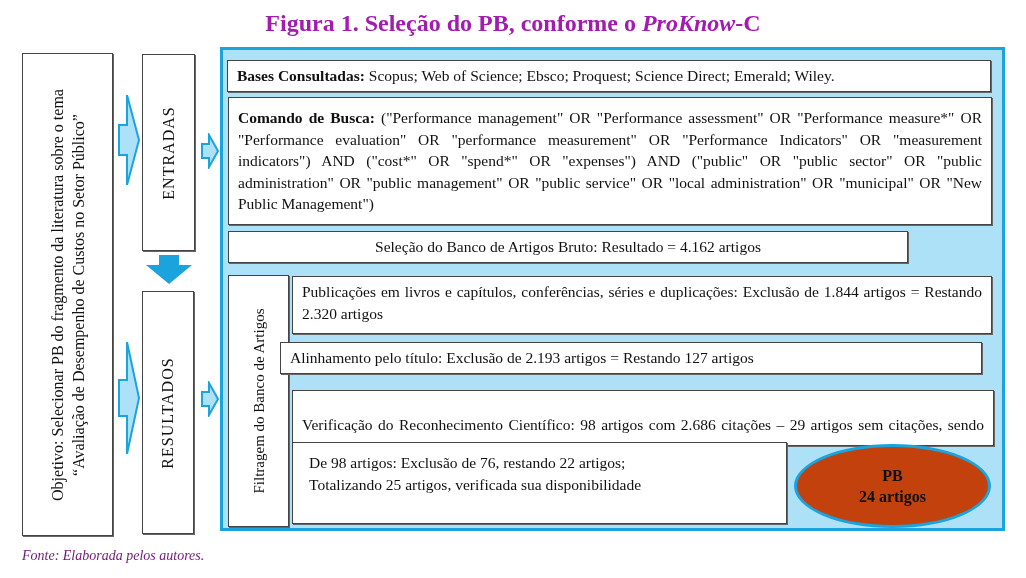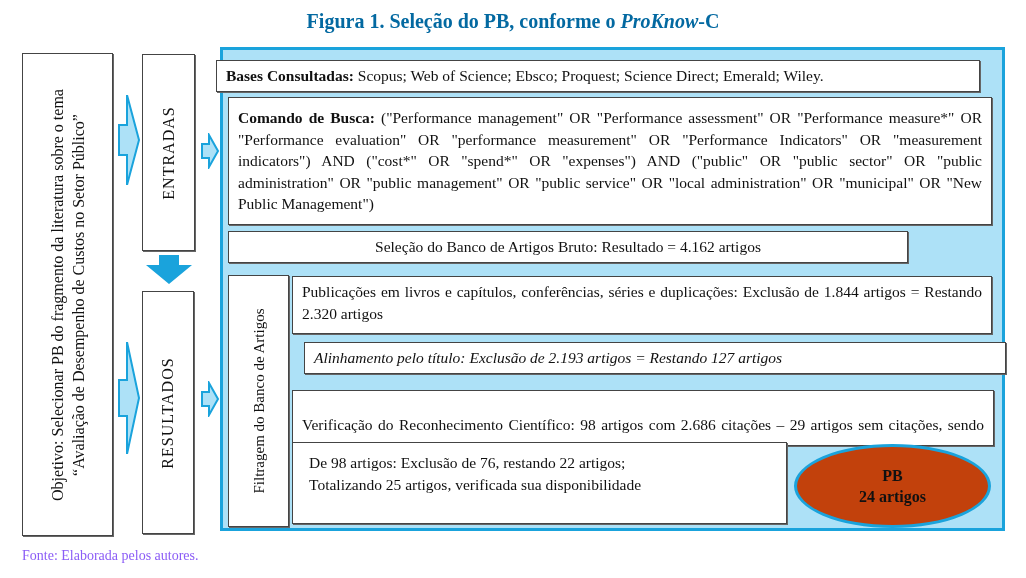--- a/index.html
+++ b/index.html
@@ -1,36 +1,36 @@
 <!DOCTYPE html>
 <html><head>
 <meta charset="utf-8">
 <style>
   html, body { margin:0; padding:0; background:#ffffff; }
   body { width:1026px; height:578px; position:relative; overflow:hidden;
          font-family:"Liberation Serif","DejaVu Serif",serif; color:#111; }
   .abs { position:absolute; box-sizing:border-box; }
-  .title { left:0; width:1026px; top:10px; text-align:center; color:#0369a1;
-           font-weight:bold; font-size:20px; }
+  .title { left:0; width:1026px; top:10px; text-align:center; color:#a21caf;
+           font-weight:bold; font-size:24px; }
   .title i { font-style:italic; }
   .box { background:#fff; border:1px solid #444; box-shadow:1px 1px 0 #666; }
   .vtext { position:absolute; left:50%; top:50%; white-space:nowrap;
            transform:translate(-50%,-50%) rotate(-90deg); text-align:center; }
   .objective .vtext { font-size:16px; line-height:21px; }
   .stage .vtext { font-size:16px; letter-spacing:1px; }
   .panel { left:220px; top:47px; width:785px; height:484px; background:#ade1f7;
            border:3px solid #1aa3dc; }
   .tb { font-size:15.5px; line-height:21.5px; padding:4px 9px; text-align:justify; }
   .tb b { font-weight:bold; }
   .center { text-align:center; }
   .filt .vtext { font-size:15px; }
   .ellipse { left:794px; top:444px; width:197px; height:84px; border:3px solid #1aa3dc;
              border-radius:50%; background:#c2410c; text-align:center; font-weight:bold;
              font-size:16px; line-height:21px; padding-top:18px; }
-  .fonte { left:22px; top:548px; font-size:14px; color:#8b5cf6; }
+  .fonte { left:22px; top:548px; font-size:14px; color:#701a75;font-style:italic; }
   svg { position:absolute; }
 </style>
 </head>
 <body>
 
 <div class="abs title"><span>Figura 1. Seleção do PB, conforme o </span><i>ProKnow</i><span>-C</span></div>
 
 <div class="abs box objective" style="left:22px;top:53px;width:91px;height:483px;">
   <div class="vtext">
     <div>Objetivo: Selecionar PB do fragmento da literatura sobre o tema</div>
@@ -59,40 +59,40 @@
 
 <svg style="left:200px;top:133px;" width="20" height="36" viewBox="0 0 20 36">
   <polygon points="2,11 9,11 9,2 18,18 9,34 9,25 2,25" fill="#ade1f7" stroke="#1aa3dc" stroke-width="2"></polygon>
 </svg>
 <svg style="left:200px;top:381px;" width="20" height="36" viewBox="0 0 20 36">
   <polygon points="2,11 9,11 9,2 18,18 9,34 9,25 2,25" fill="#ade1f7" stroke="#1aa3dc" stroke-width="2"></polygon>
 </svg>
 
 <div class="abs panel"></div>
 
-<div class="abs box tb" style="left:216px;top:60px;width:764px;height:32px;">
+<div class="abs box tb" style="left:227px;top:60px;width:764px;height:32px;">
   <b>Bases Consultadas:</b><span> Scopus; Web of Science; Ebsco; Proquest; Science Direct; Emerald; Wiley.</span>
 </div>
 
 <div class="abs box tb" style="left:228px;top:97px;width:764px;height:128px;padding-top:9px;">
   <b>Comando de Busca:</b><span> ("Performance management" OR "Performance assessment" OR "Performance measure*" OR "Performance evaluation" OR "performance measurement" OR "Performance Indicators" OR "measurement indicators") AND ("cost*" OR "spend*" OR "expenses") AND ("public" OR "public sector" OR "public administration" OR "public management" OR "public service" OR "local administration" OR "municipal" OR "New Public Management")</span>
 </div>
 
 <div class="abs box tb center" style="left:228px;top:231px;width:680px;height:32px;">
   <span>Seleção do Banco de Artigos Bruto: Resultado = 4.162 artigos</span>
 </div>
 
 <div class="abs box filt" style="left:228px;top:275px;width:61px;height:252px;">
   <div class="vtext">Filtragem do Banco de Artigos</div>
 </div>
 
 <div class="abs box tb" style="left:292px;top:276px;width:700px;height:58px;">
   <span>Publicações em livros e capítulos, conferências, séries e duplicações: Exclusão de 1.844 artigos = Restando 2.320 artigos</span>
 </div>
-<div class="abs box tb" style="left:304px;top:342px;width:702px;height:32px;font-style:italic;">
+<div class="abs box tb" style="left:280px;top:342px;width:702px;height:32px;">
   <span>Alinhamento pelo título: Exclusão de 2.193 artigos = Restando 127 artigos</span>
 </div>
 <div class="abs box tb" style="left:292px;top:390px;width:702px;height:56px;padding-top:23px;">
   <span>Verificação do Reconhecimento Científico: 98 artigos com 2.686 citações – 29 artigos sem citações, sendo realizada a leitura dos resumos.</span>
 </div>
 
 <div class="abs box tb" style="left:292px;top:442px;width:495px;height:82px;padding:9px 16px;line-height:21.5px;text-align:left;">
   <div>De 98 artigos: Exclusão de 76, restando 22 artigos;</div>
   <div>Totalizando 25 artigos, verificada sua disponibilidade</div>
 </div>

